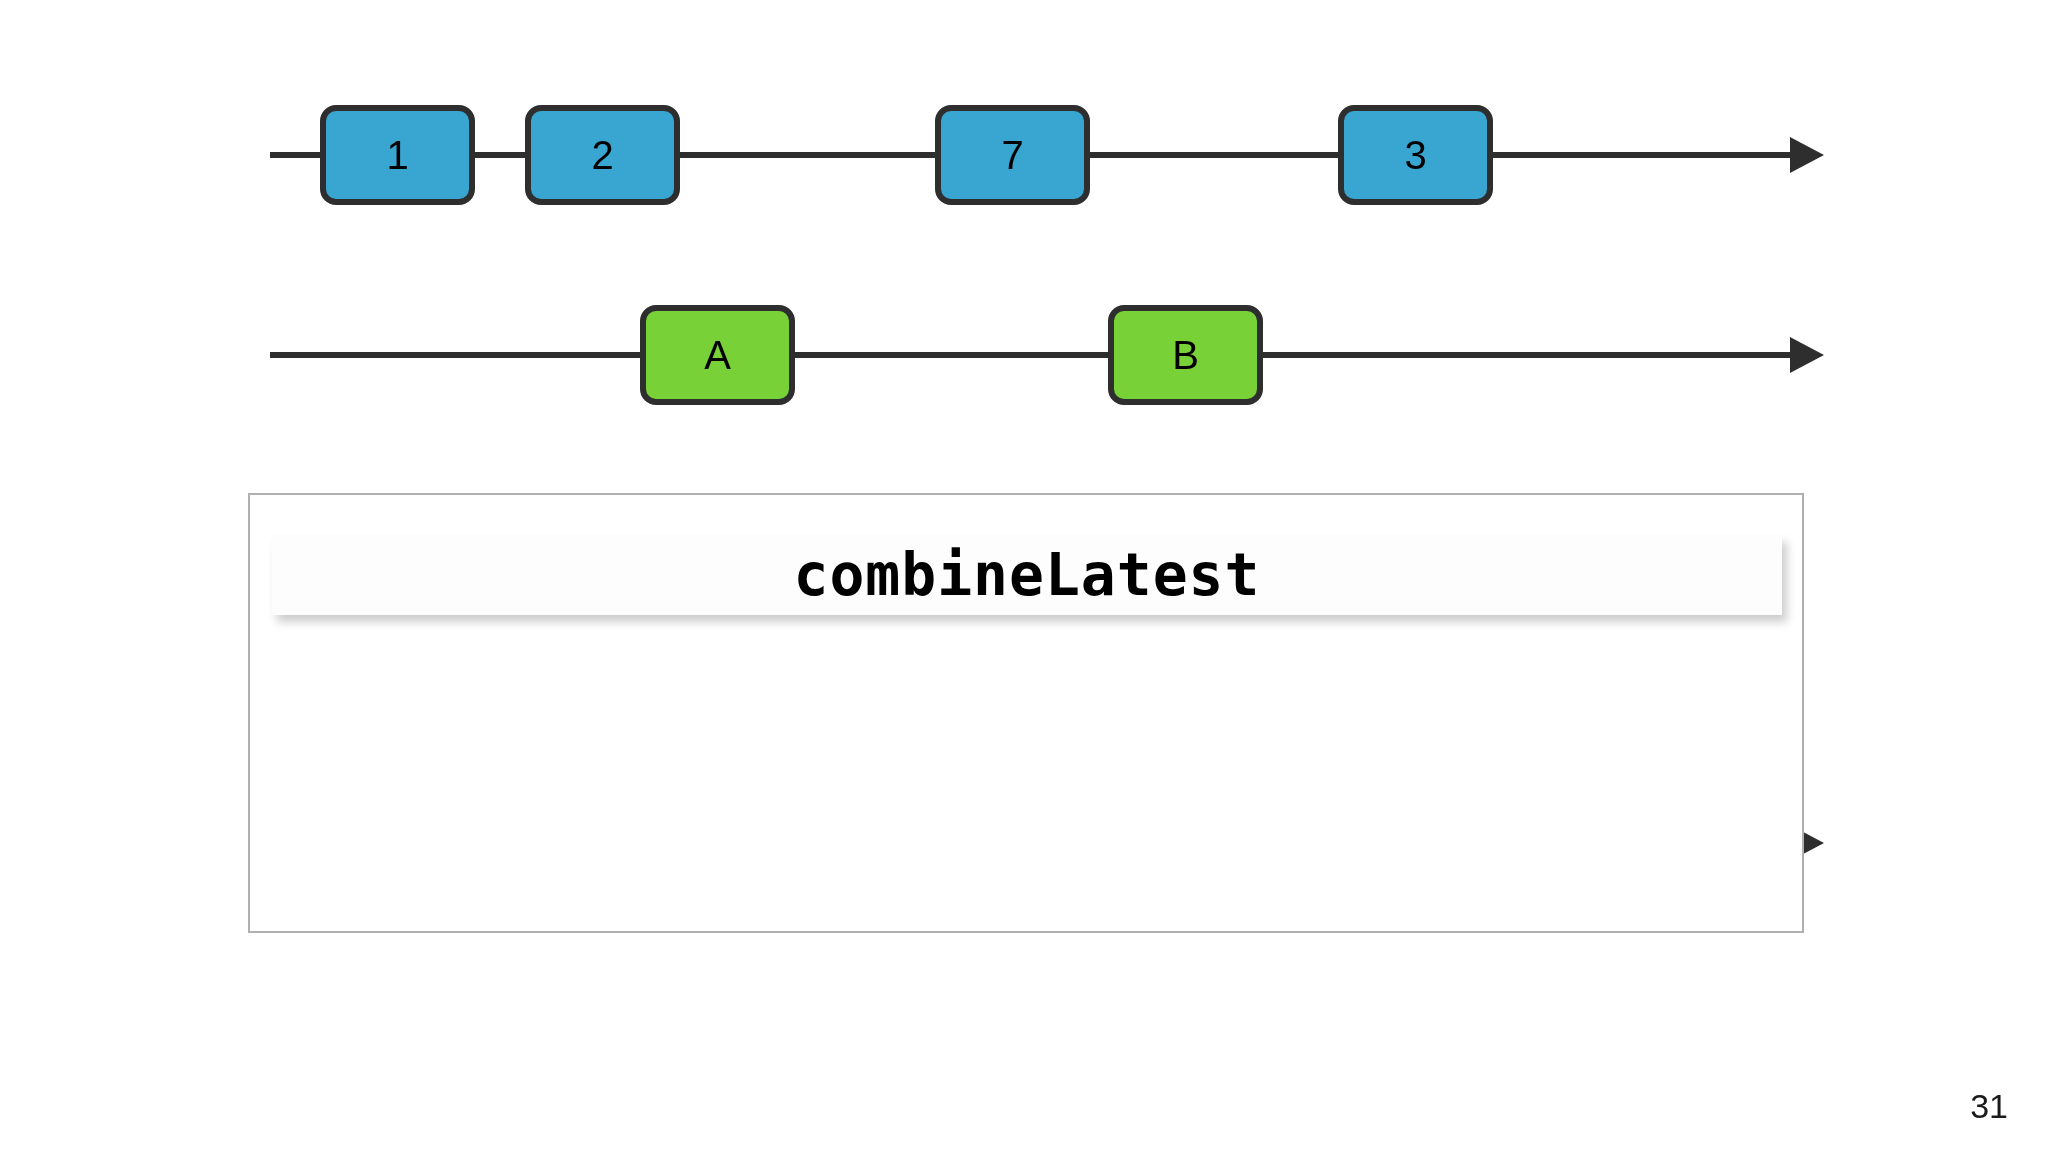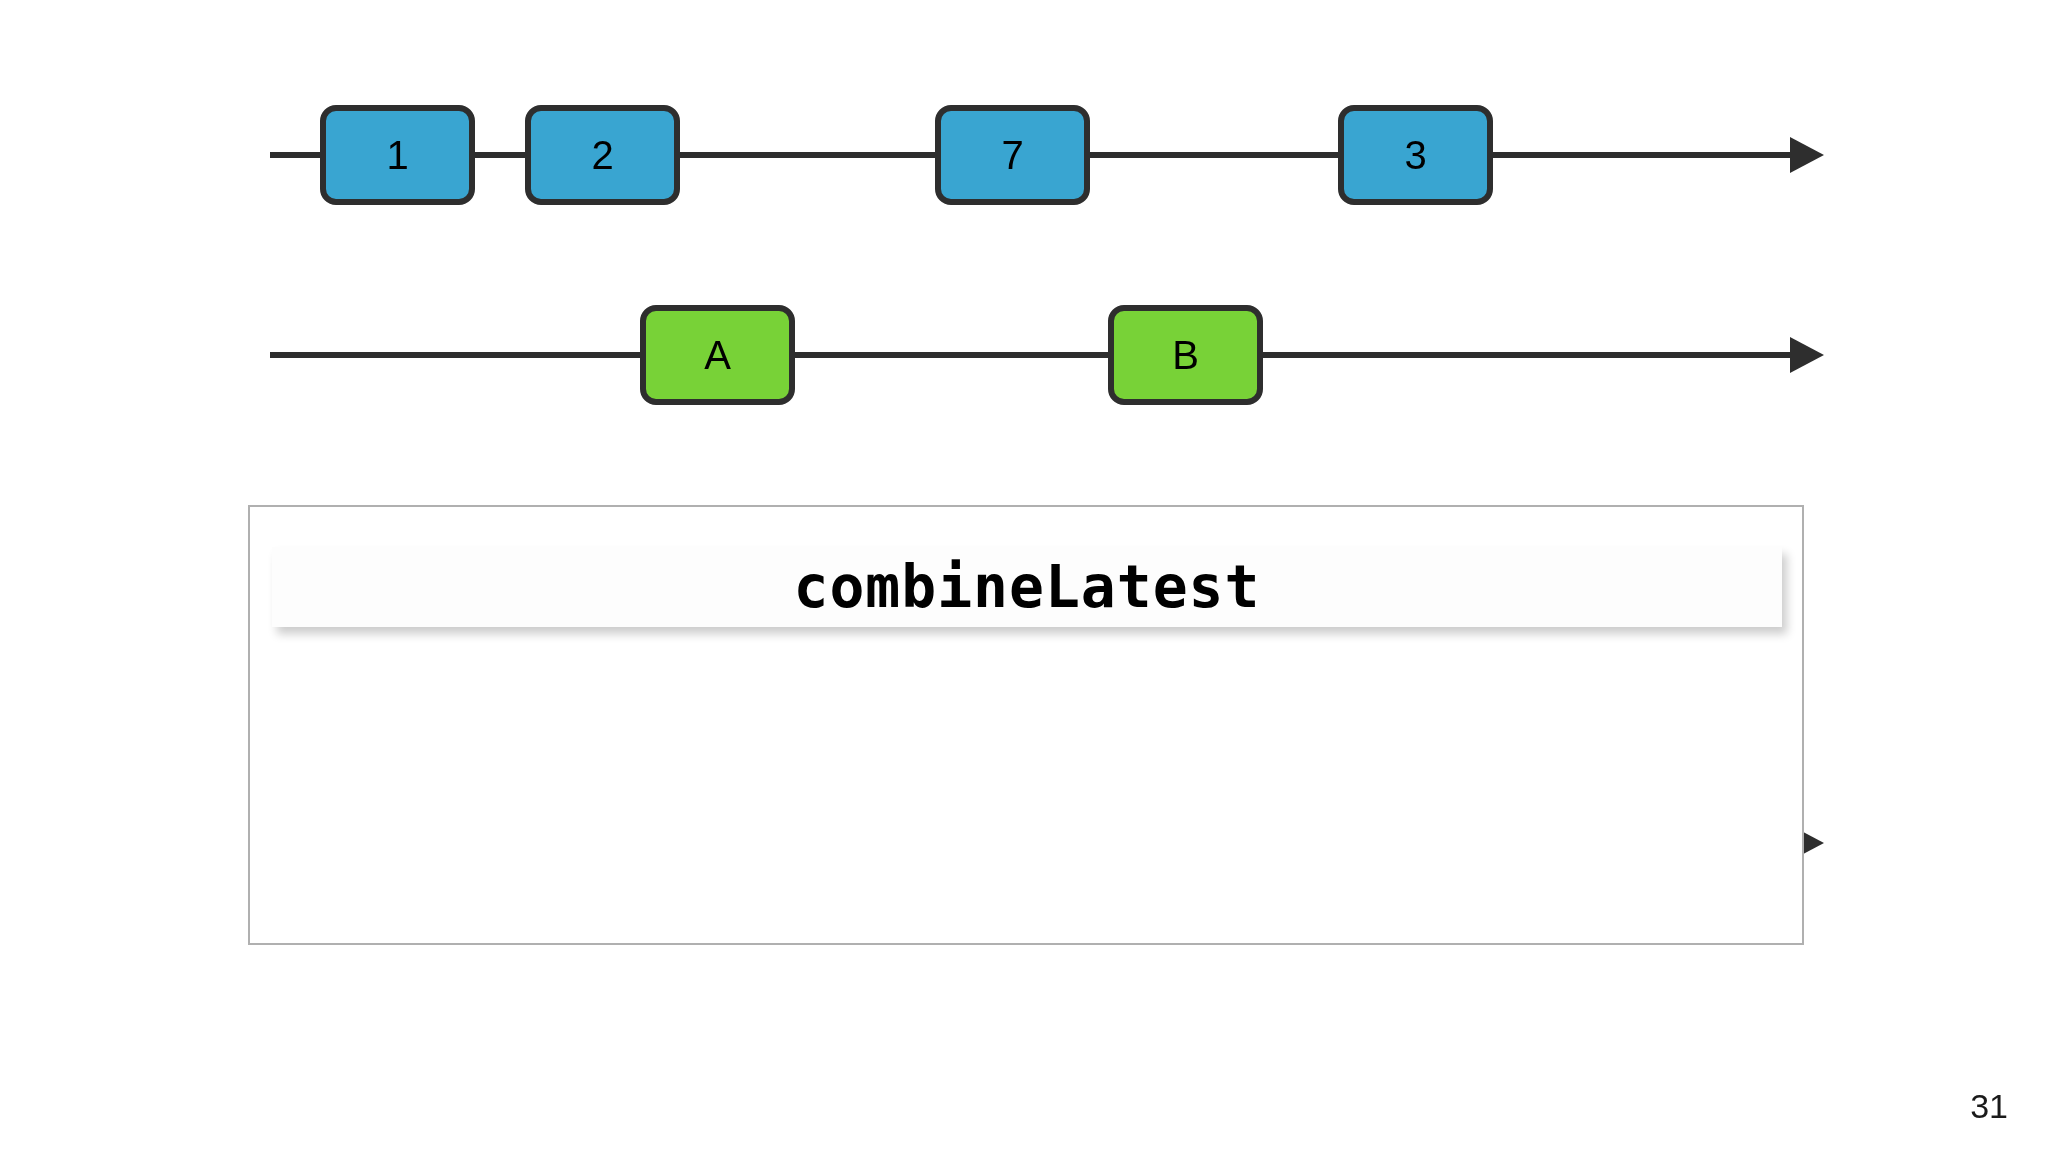--- a/index.html
+++ b/index.html
@@ -135,20 +135,20 @@
         </div>
         <div class="marble green" style="left: 1108px; width: 155px; background: rgb(120, 210, 55); border-color: rgb(46, 46, 46);">
           <span>7B</span>
         </div>
         <div class="marble blue" style="left: 1338px; width: 155px; background: rgb(57, 165, 209); border-color: rgb(46, 46, 46);">
           <span>3B</span>
         </div>
       </div>
     </div>
 
-  <div id="operator-panel" style="left: 248px; top: 505px; width: 1556px; height: 440px; border-color: rgb(176, 176, 176);">
+  <div id="operator-panel" style="left: 248px; top: 493px; width: 1556px; height: 440px; border-color: rgb(176, 176, 176);">
     <div id="operator-label-box" style="left: 22px; top: 40px; width: 1510px; height: 80px; background: rgb(253, 253, 253);">
       <span id="operator-label-text">combineLatest</span>
     </div>
   </div>
 
   <div id="page-number">31</div>
 </div>
 
 </body></html>

